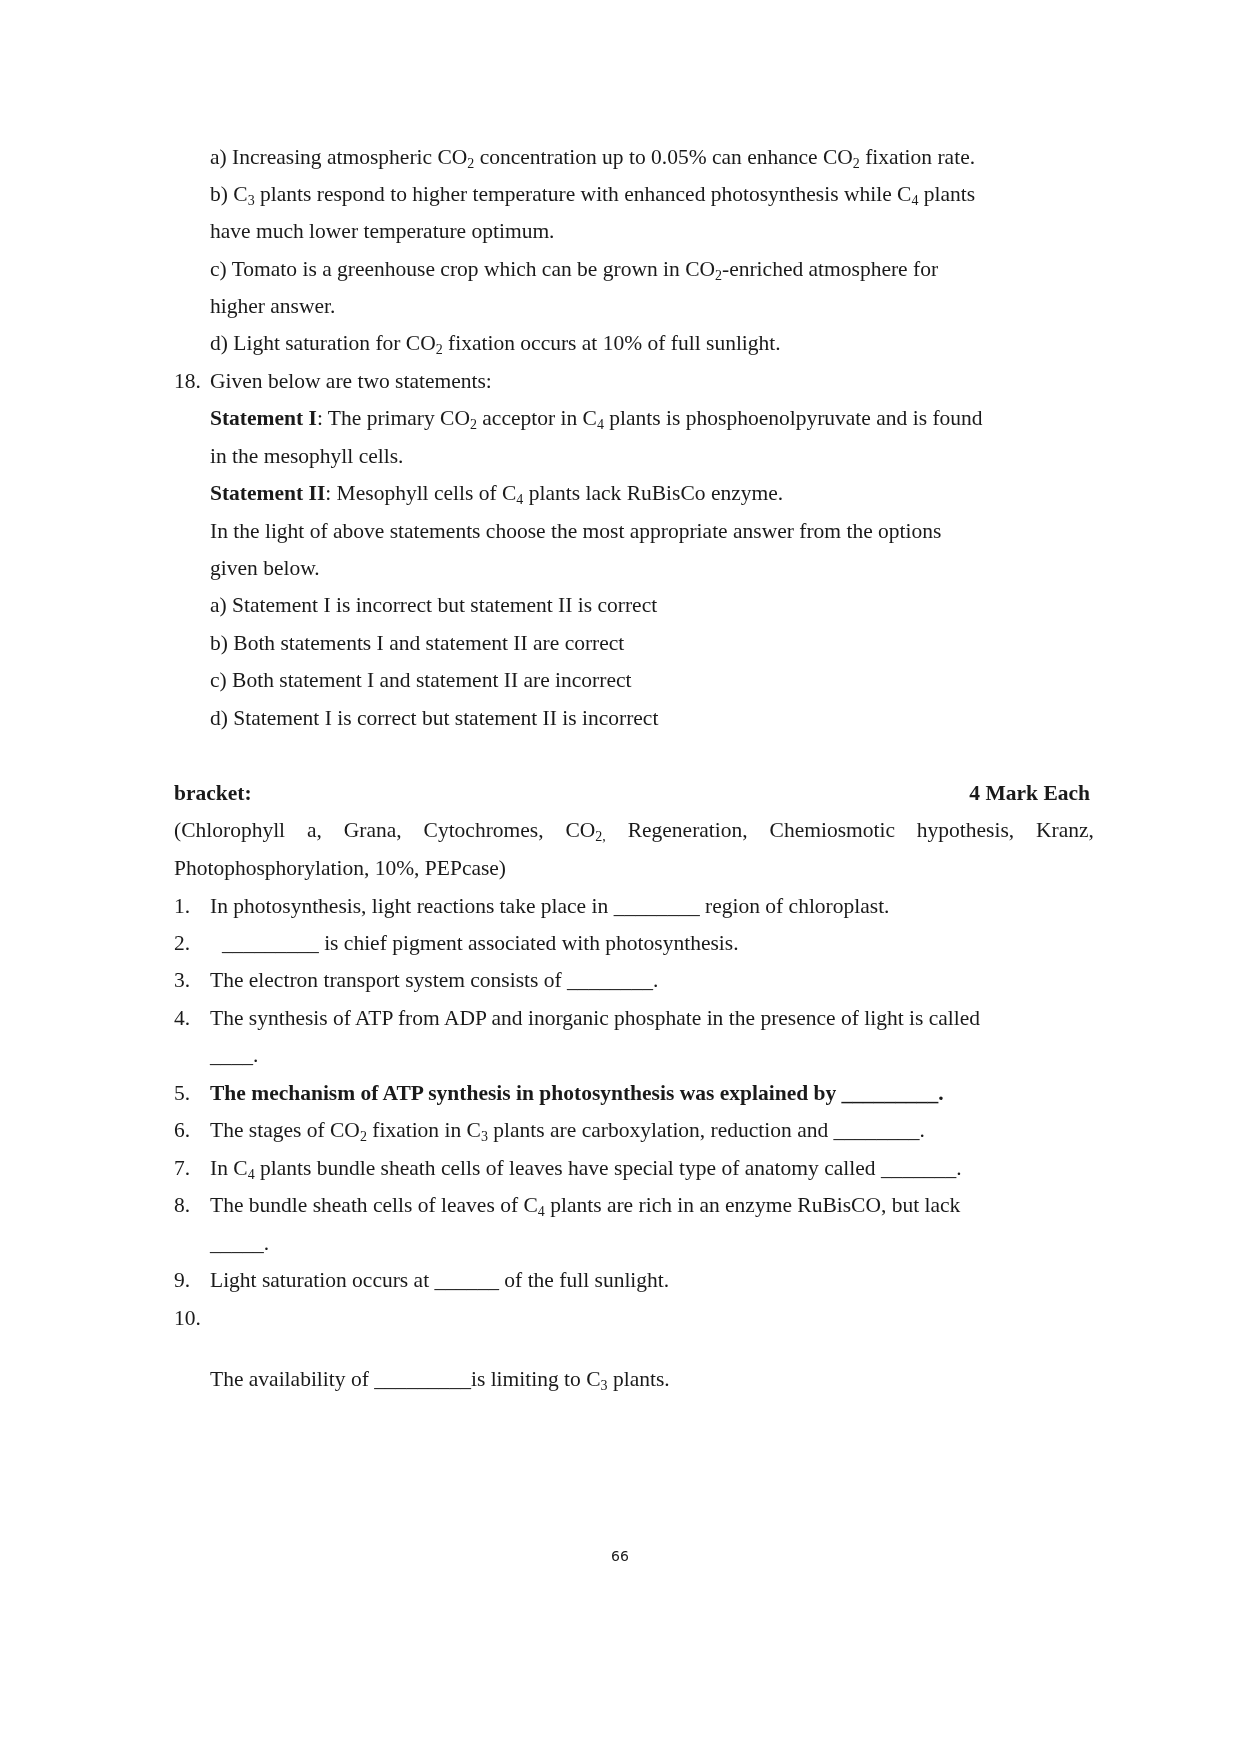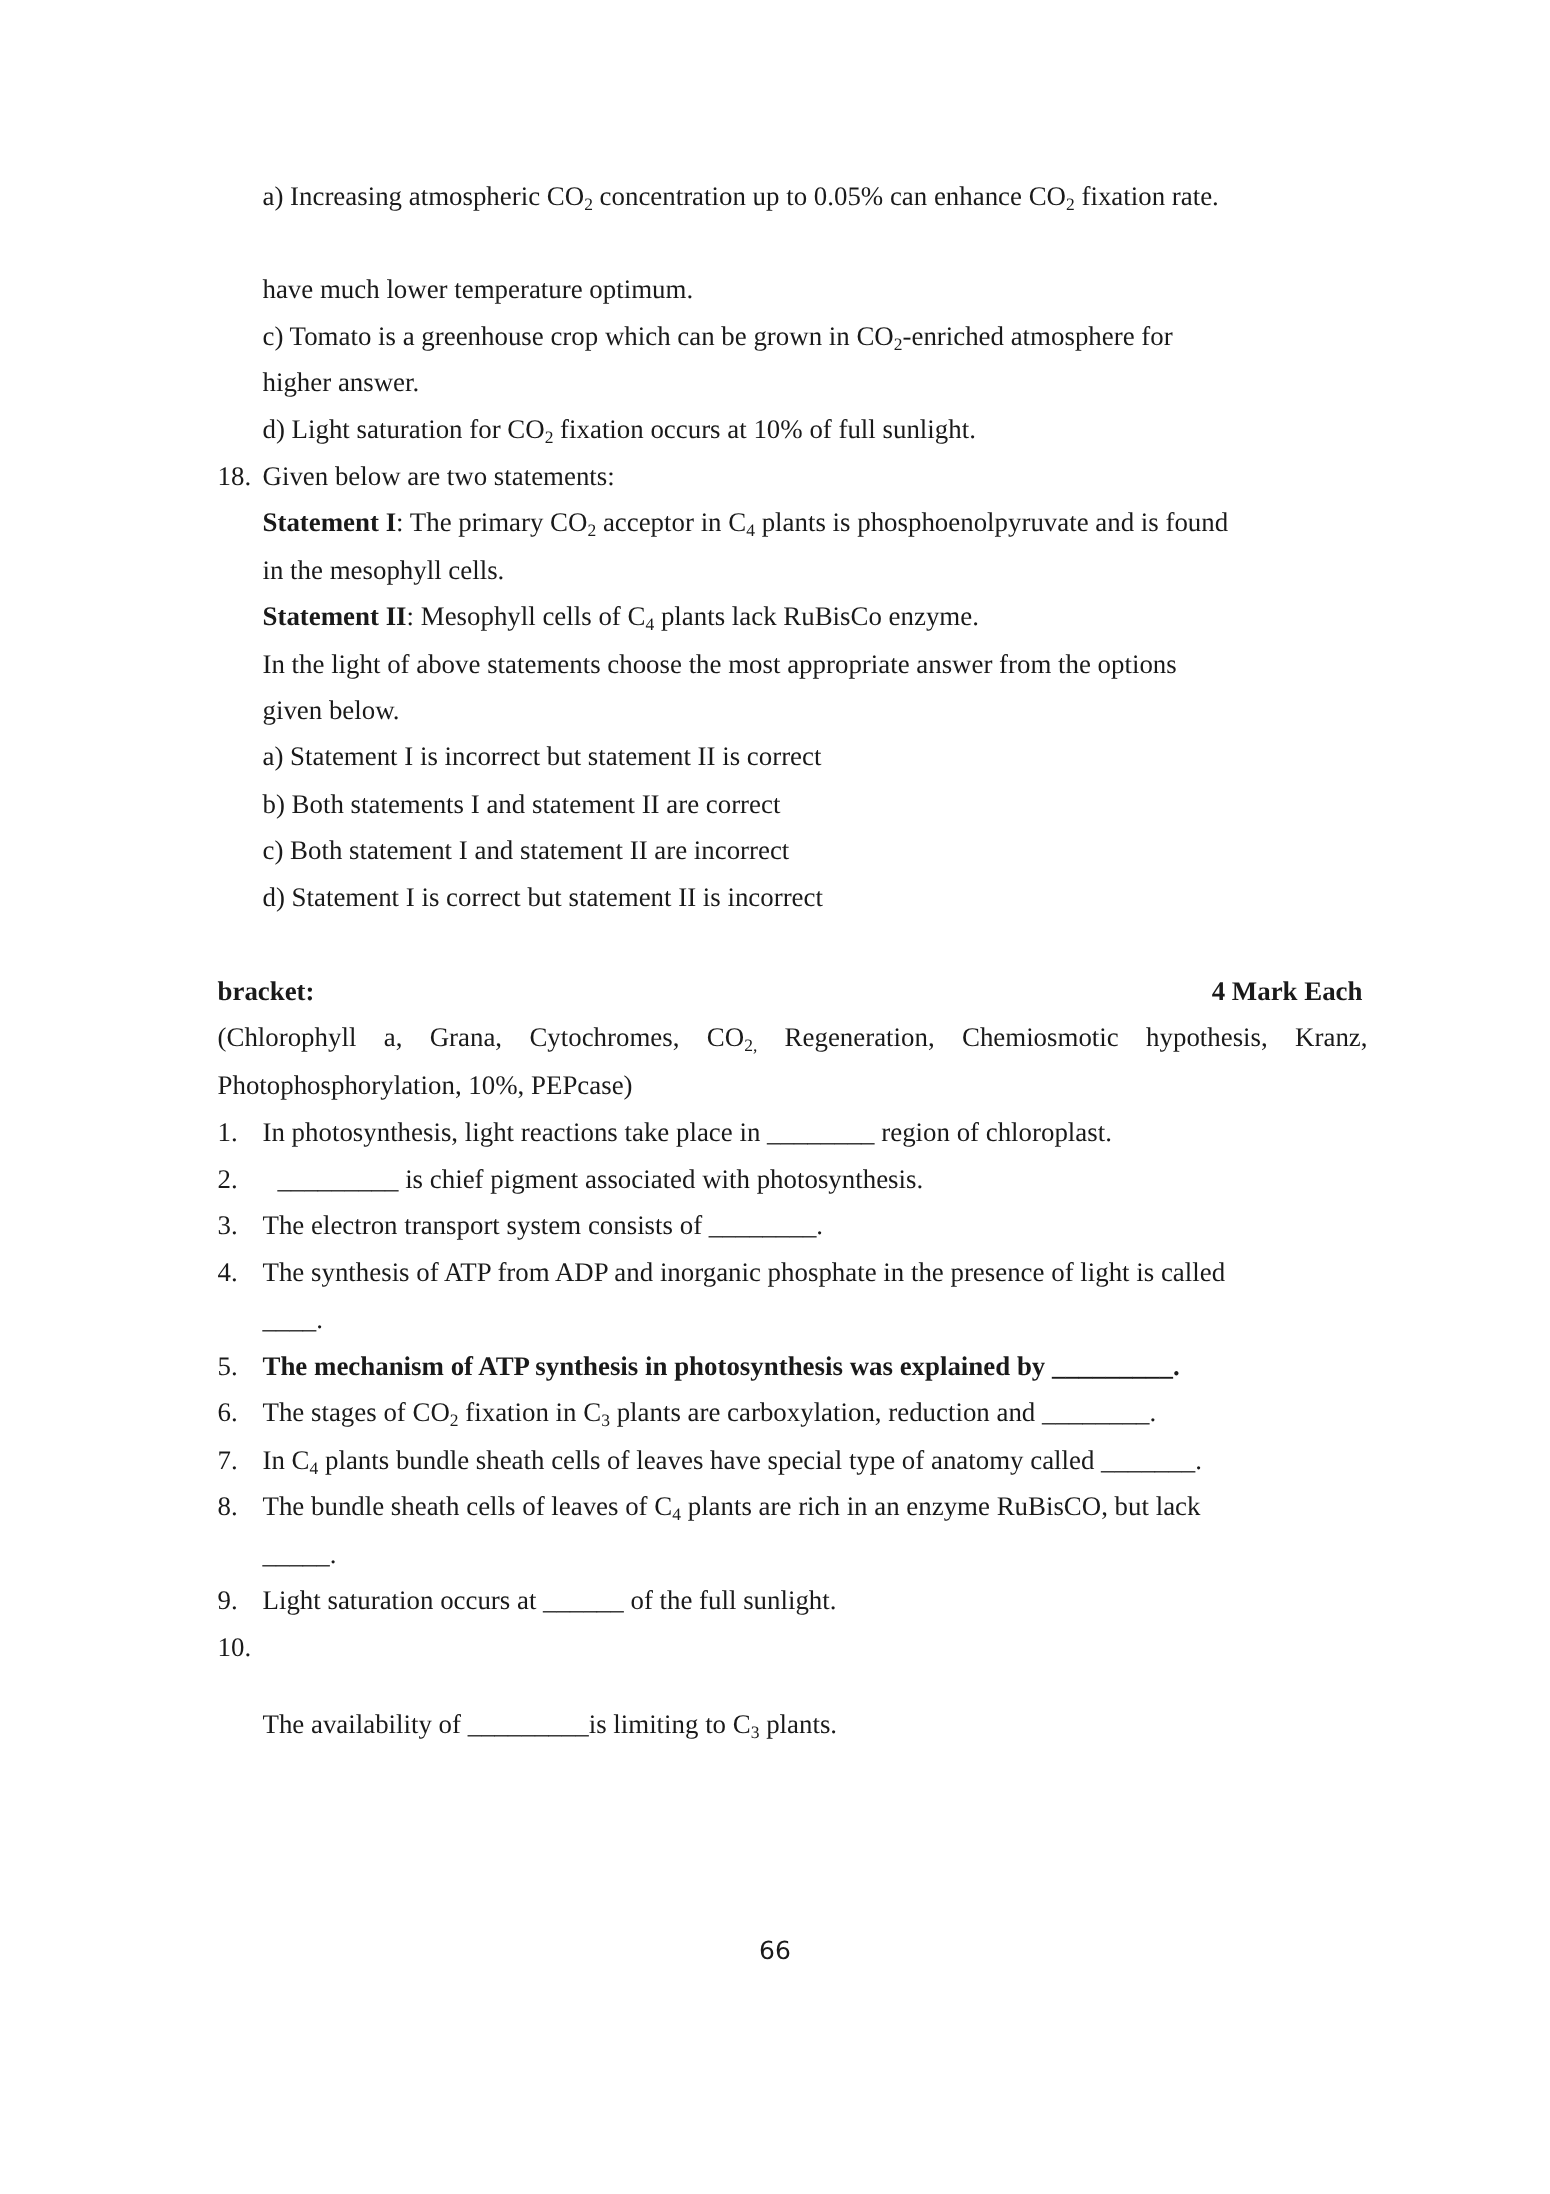--- a/index.html
+++ b/index.html
@@ -13,29 +13,30 @@
   .ind  { left: 210px; }
   .num  { left: 174px; }
   .justify { left: 174px; width: 920px; text-align: justify; text-align-last: justify; white-space: normal; }
   sub { font-size: 14px; vertical-align: -4px; line-height: 0; }
   b { font-weight: bold; }
   .fb-num { position: absolute; left: 174px; }
   .fb-text { position: absolute; left: 210px; white-space: nowrap; }
   .marks { position: absolute; right: 150px; font-weight: bold; }
   .page-number {
     position: absolute; left: 0; width: 1240px; text-align: center; top: 1548px;
-    font-family: "DejaVu Sans", sans-serif; font-size: 20px;
+    font-family: "DejaVu Sans", sans-serif; font-size: 14px;
   }
 </style>
 </head>
 <body>
 
 <div class="page">
 
   <div class="line ind" style="top:144px">a) Increasing atmospheric CO<sub>2</sub> concentration up to 0.05% can enhance CO<sub>2</sub> fixation rate.</div>
+  <div class="line ind" style="top:181px">b) C<sub>3</sub> plants respond to higher temperature with enhanced photosynthesis while C<sub>4</sub> plants</div>
   <div class="line ind" style="top:218px">have much lower temperature optimum.</div>
   <div class="line ind" style="top:256px">c) Tomato is a greenhouse crop which can be grown in CO<sub>2</sub>-enriched atmosphere for</div>
   <div class="line ind" style="top:293px">higher answer.</div>
   <div class="line ind" style="top:330px">d) Light saturation for CO<sub>2</sub> fixation occurs at 10% of full sunlight.</div>
 
   <div class="line num" style="top:368px">18.</div>
   <div class="line ind" style="top:368px">Given below are two statements:</div>
   <div class="line ind" style="top:405px"><b>Statement I</b>: The primary CO<sub>2</sub> acceptor in C<sub>4</sub> plants is phosphoenolpyruvate and is found</div>
   <div class="line ind" style="top:443px">in the mesophyll cells.</div>
   <div class="line ind" style="top:480px"><b>Statement II</b>: Mesophyll cells of C<sub>4</sub> plants lack RuBisCo enzyme.</div>

